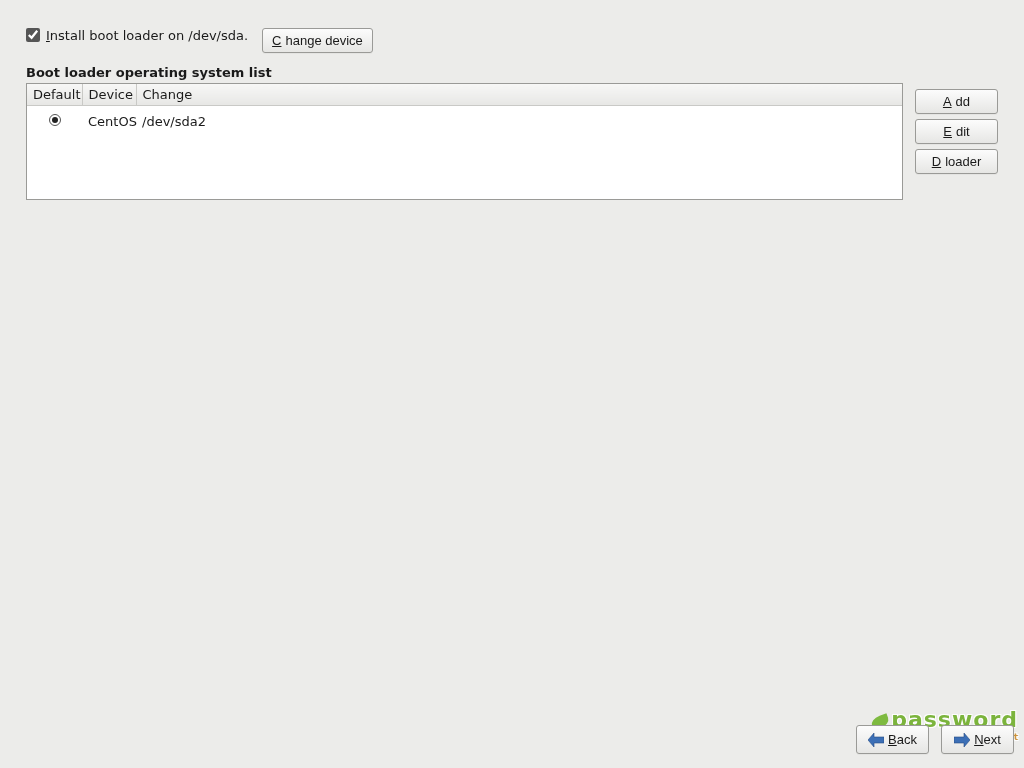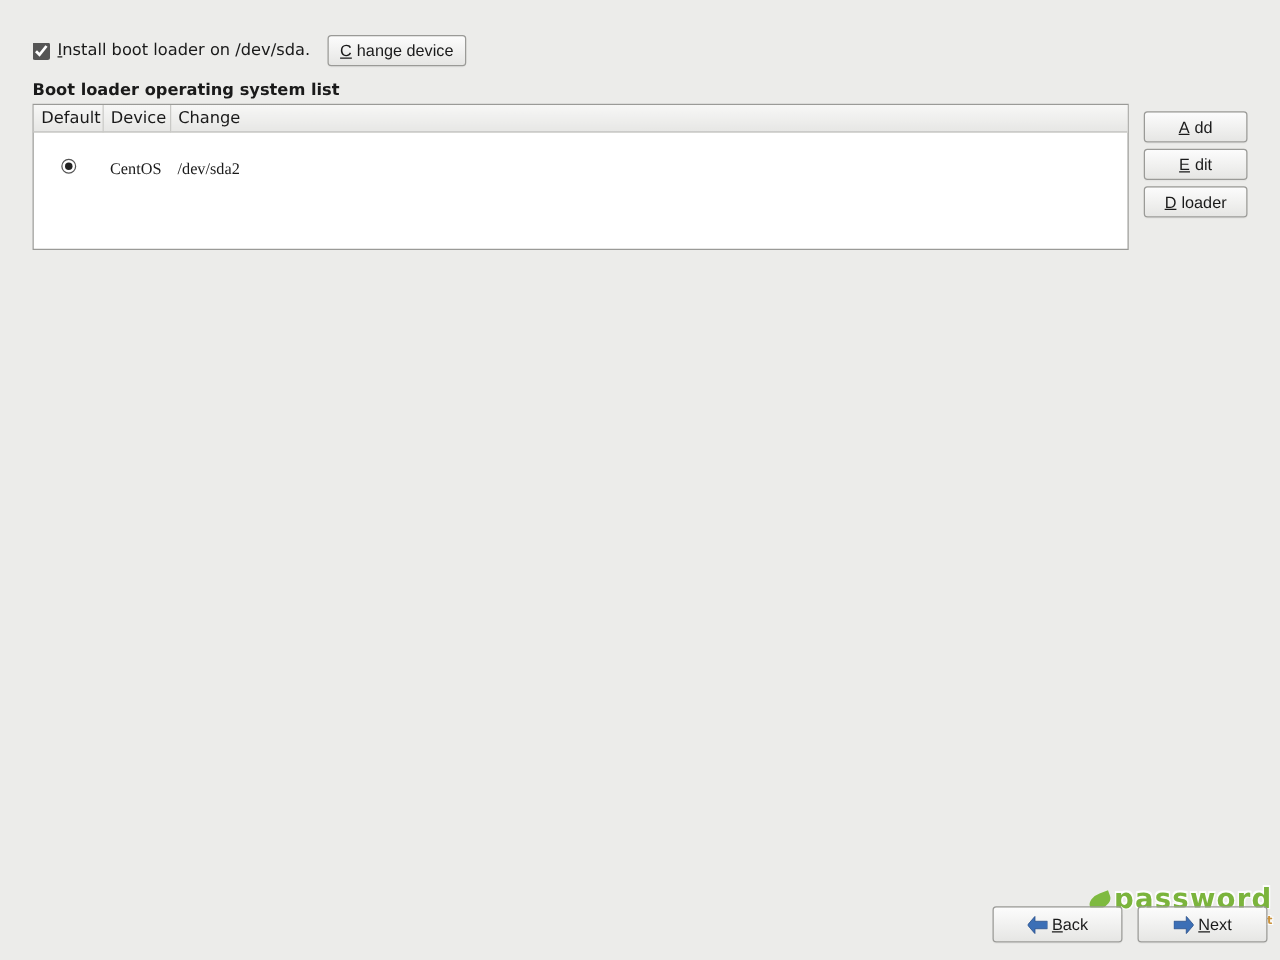--- a/index.html
+++ b/index.html
@@ -5,21 +5,21 @@
 * { box-sizing: border-box; margin: 0; padding: 0; }
 body {
   width: 1024px; height: 768px;
   background: #ececea;
   font-family: "DejaVu Sans", "Liberation Sans", Arial, sans-serif;
   font-size: 13px; color: #1a1a1a;
   position: relative; overflow: hidden;
 }
 .content { padding: 28px 26px 0 26px; }
 
-.row { display: flex; align-items: center; margin-bottom: 12px; }
+.row { display: flex; margin-bottom: 12px; }
 .row + .row { margin-top: 4px; }
 
 input[type="checkbox"] {
   width: 14px; height: 14px; margin-right: 6px;
   accent-color: #555;
 }
 label.chk { cursor: pointer; }
 .u { text-decoration: underline; }
 
 .btn {
@@ -31,21 +31,21 @@
   color: #1a1a1a;
   cursor: pointer;
   display: inline-flex; align-items: center; gap: 4px;
   box-shadow: 0 1px 0 rgba(0,0,0,0.03);
 }
 .btn:disabled, .btn.disabled {
   color: #9b9b98;
   cursor: default;
 }
 .btn.side { width: 83px; justify-content: center; margin-bottom: 5px; padding: 4px 0; }
-.btn.nav { width: 104px; justify-content: center; padding: 6px 0; }
+.btn.nav { width: 73px; justify-content: center; padding: 6px 0; }
 
 .gap-l { margin-left: 14px; }
 
 .section-title { font-weight: bold; margin-bottom: 3px; font-size: 13px; }
 
 .list-area { display: flex; align-items: flex-start; gap: 12px; }
 .grid {
   flex: 1;
   border: 1px solid #9a9a97;
   background: #fff;
@@ -54,21 +54,21 @@
 .grid table { width: 100%; border-collapse: collapse; table-layout: fixed; }
 .grid th {
   text-align: left; font-weight: normal;
   background: linear-gradient(#f7f7f6, #e7e7e5);
   padding: 3px 6px;
   border-right: 1px solid #c9c9c6;
   border-bottom: 1px solid #c9c9c6;
   font-size: 13px;
 }
 .grid th:last-child { border-right: none; }
-.grid td { padding: 21px 6px; vertical-align: middle; font-size: 13px; font-family: Liberation Serif, serif; }
+.grid td { padding: 8px 6px; vertical-align: middle; font-size: 13px; }
 .col-def { width: 55px; }
 .col-lab { width: 54px; }
 .grid td.def { text-align: center; }
 .radio-dot {
   display: inline-block; width: 12px; height: 12px;
   border: 1px solid #555; border-radius: 50%; position: relative; background: #fff;
 }
 .radio-dot.sel::after {
   content: ""; position: absolute; top: 2px; left: 2px;
   width: 6px; height: 6px; border-radius: 50%; background: #222;

